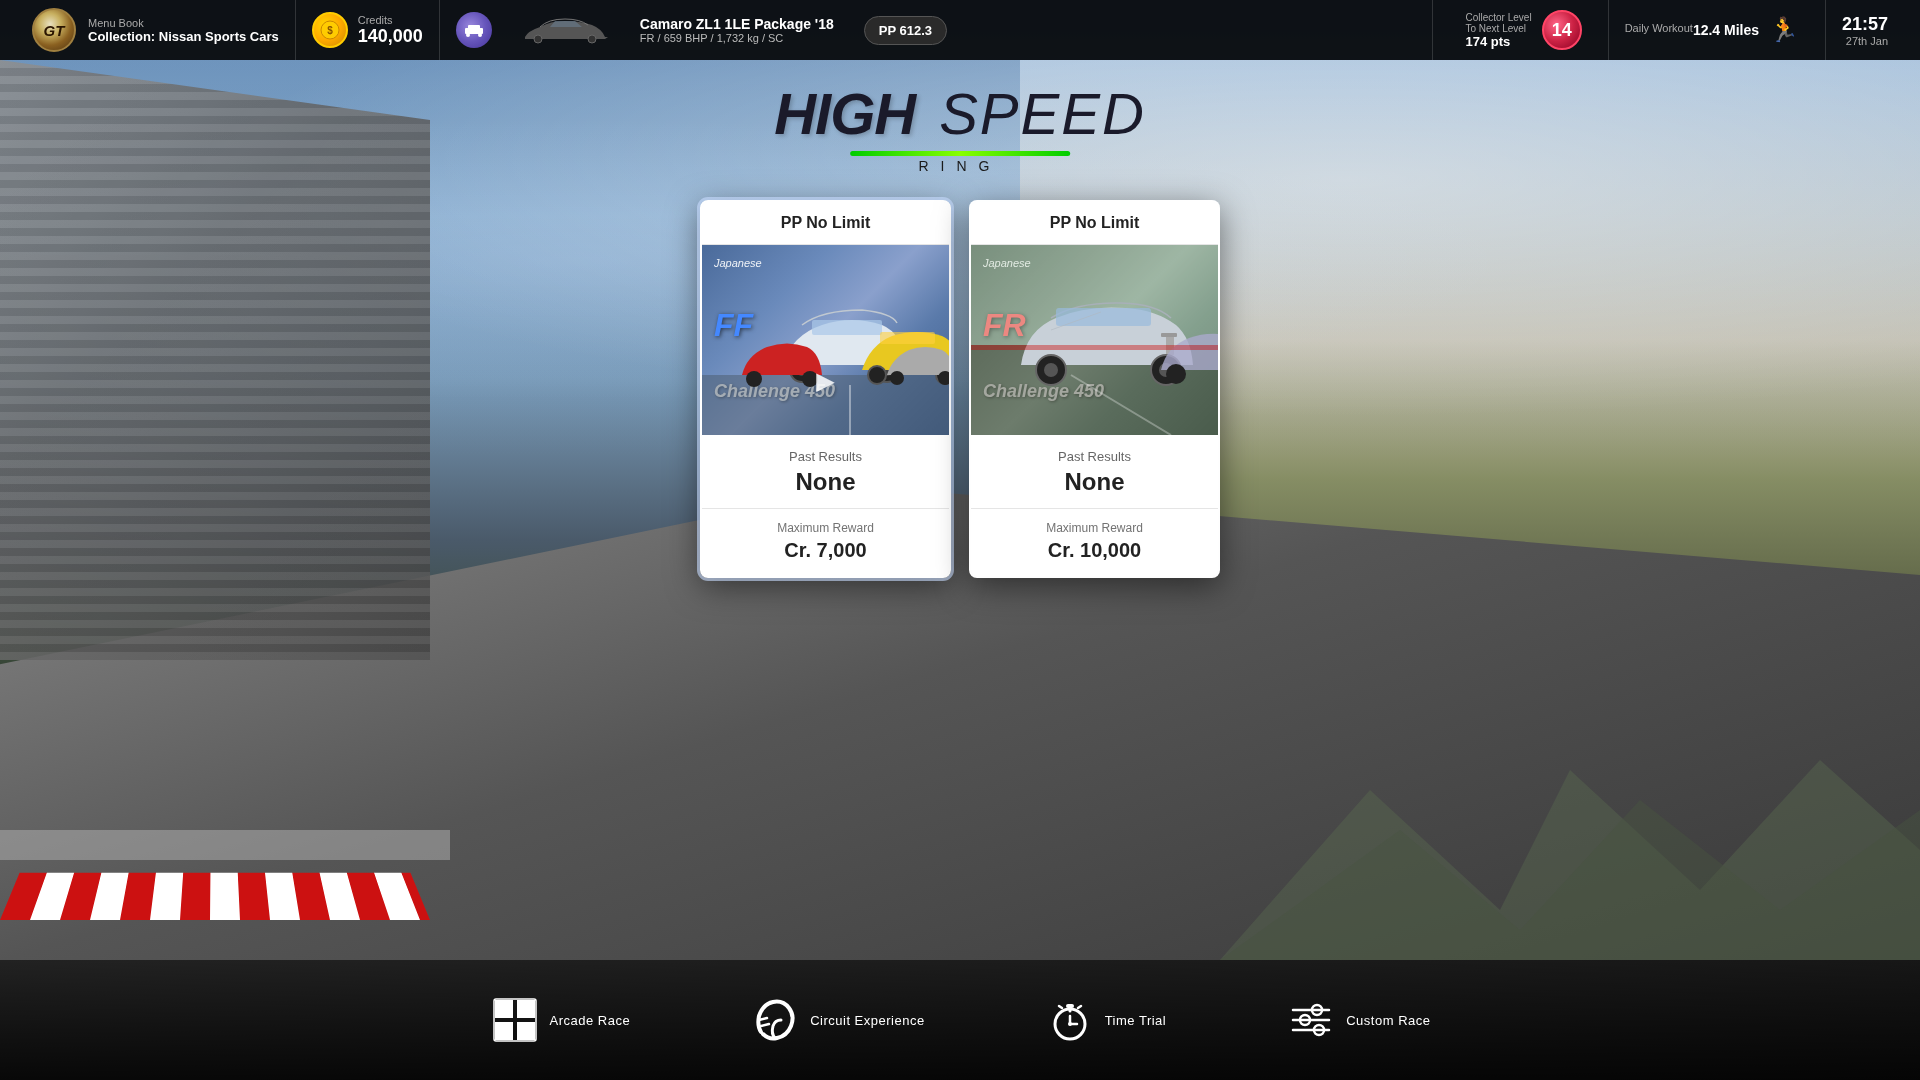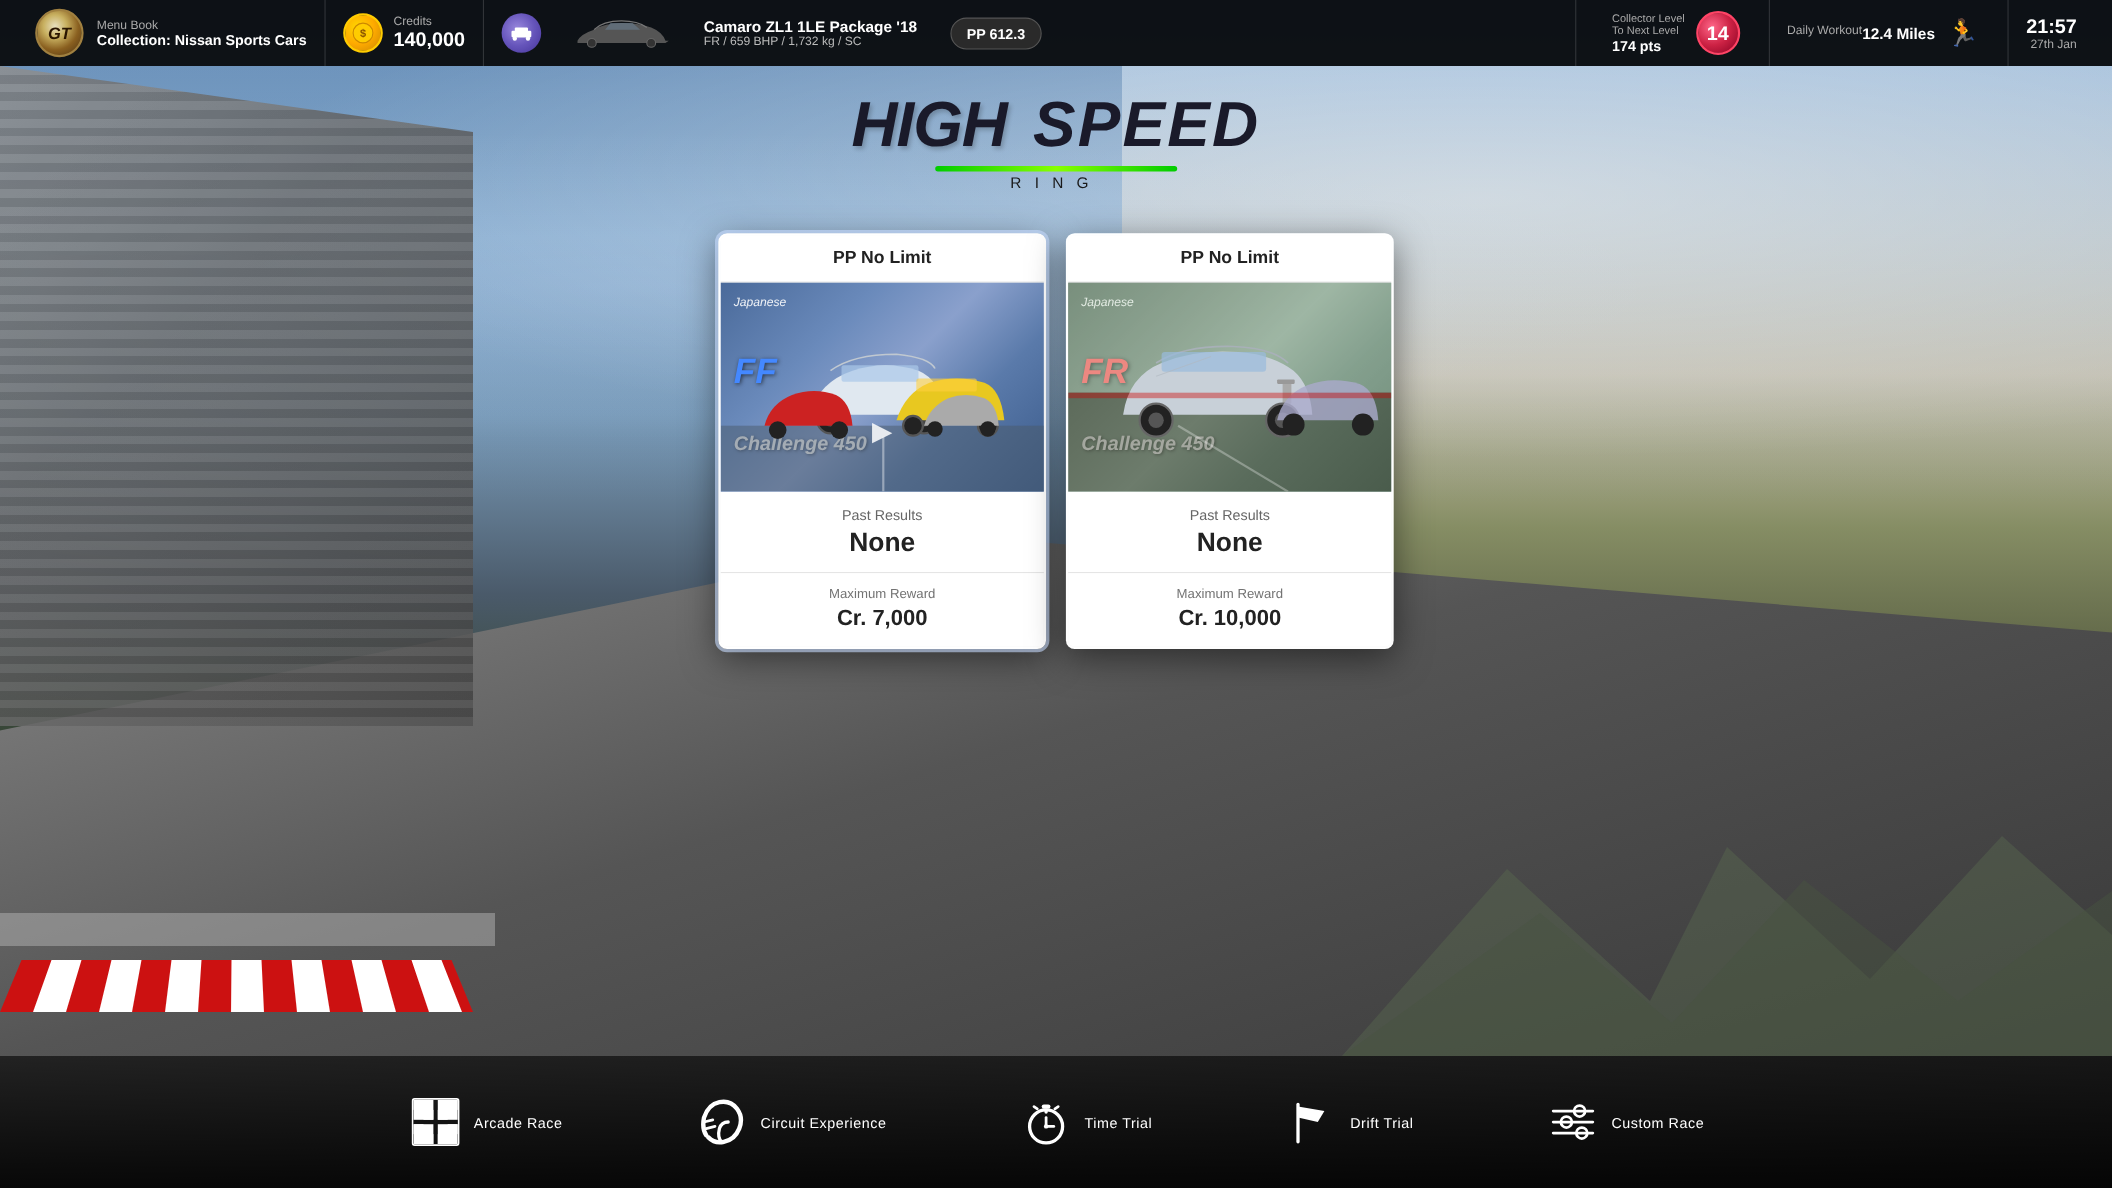--- a/index.html
+++ b/index.html
@@ -371,27 +371,26 @@
       position: absolute;
       top: 200px;
       left: 50%;
       transform: translateX(-50%);
       display: flex;
       gap: 18px;
       z-index: 50;
     }
 
     .race-card {
-      width: 298px;
+      width: 251px;
       background: rgba(255,255,255,0.95);
       border-radius: 8px;
       overflow: hidden;
       box-shadow: 0 8px 32px rgba(0,0,0,0.5);
       border: 2px solid rgba(255,255,255,0.8);
-      margin-top: 12px;
     }
 
     .race-card.selected {
       border-color: #fff;
       box-shadow: 0 0 0 3px rgba(200,220,255,0.6), 0 8px 32px rgba(0,0,0,0.5);
     }
 
     .card-header {
       background: rgba(255,255,255,0.95);
       padding: 12px 16px;
@@ -721,21 +720,21 @@
       <span class="date-value">27th Jan</span>
     </div>
   </div>
 
 </div>
 
 <div class="track-logo">
   <div class="logo-container">
     <div style="display:flex; align-items:baseline; gap:24px;">
       <span class="logo-high" style="color:#1a1a2a; font-family:Arial Black,sans-serif; font-size:58px; font-weight:900; font-style:italic;">HIGH</span>
-      <span style="font-size:58px; font-weight:700; font-style:italic; color:#1a1a2a; font-family:Arial Black,sans-serif; letter-spacing:2px; position:relative;">
+      <span style="font-size:58px; font-weight:400; font-style:italic; color:#1a1a2a; font-family:Arial Black,sans-serif; letter-spacing:2px; position:relative;">
         <span>SPEED</span>
         
       </span>
     </div>
     <div class="logo-line"></div>
     <div class="logo-ring">RING</div>
   </div>
 </div>
 
 <div class="cards-container">
@@ -921,30 +920,20 @@
         <line x1="22" y1="26" x2="22" y2="18" stroke="white" stroke-width="2.5" stroke-linecap="round"></line>
         <line x1="22" y1="26" x2="29" y2="26" stroke="white" stroke-width="2.5" stroke-linecap="round"></line>
         <line x1="30" y1="10" x2="33" y2="8" stroke="white" stroke-width="2.5" stroke-linecap="round"></line>
         <line x1="14" y1="10" x2="11" y2="8" stroke="white" stroke-width="2.5" stroke-linecap="round"></line>
         <circle cx="22" cy="26" r="2" fill="white"></circle>
       </svg>
     </div>
     <span class="nav-label">Time Trial</span>
   </div>
 
-  <div class="nav-item">
-    <div class="nav-icon">
-      <svg viewBox="0 0 44 44" xmlns="http://www.w3.org/2000/svg">
-
-        <line x1="10" y1="6" x2="10" y2="40" stroke="white" stroke-width="3" stroke-linecap="round"></line>
-        <path d="M10 8 L34 12 L28 22 L10 18 Z" fill="white"></path>
-      </svg>
-    </div>
-    <span class="nav-label">Drift Trial</span>
-  </div>
 
   <div class="nav-item">
     <div class="nav-icon">
       <svg viewBox="0 0 44 44" xmlns="http://www.w3.org/2000/svg">
 
         <line x1="4" y1="12" x2="40" y2="12" stroke="white" stroke-width="2.5" stroke-linecap="round"></line>
         <line x1="4" y1="22" x2="40" y2="22" stroke="white" stroke-width="2.5" stroke-linecap="round"></line>
         <line x1="4" y1="32" x2="40" y2="32" stroke="white" stroke-width="2.5" stroke-linecap="round"></line>
 
         <circle cx="28" cy="12" r="5" fill="none" stroke="white" stroke-width="2.5"></circle>

